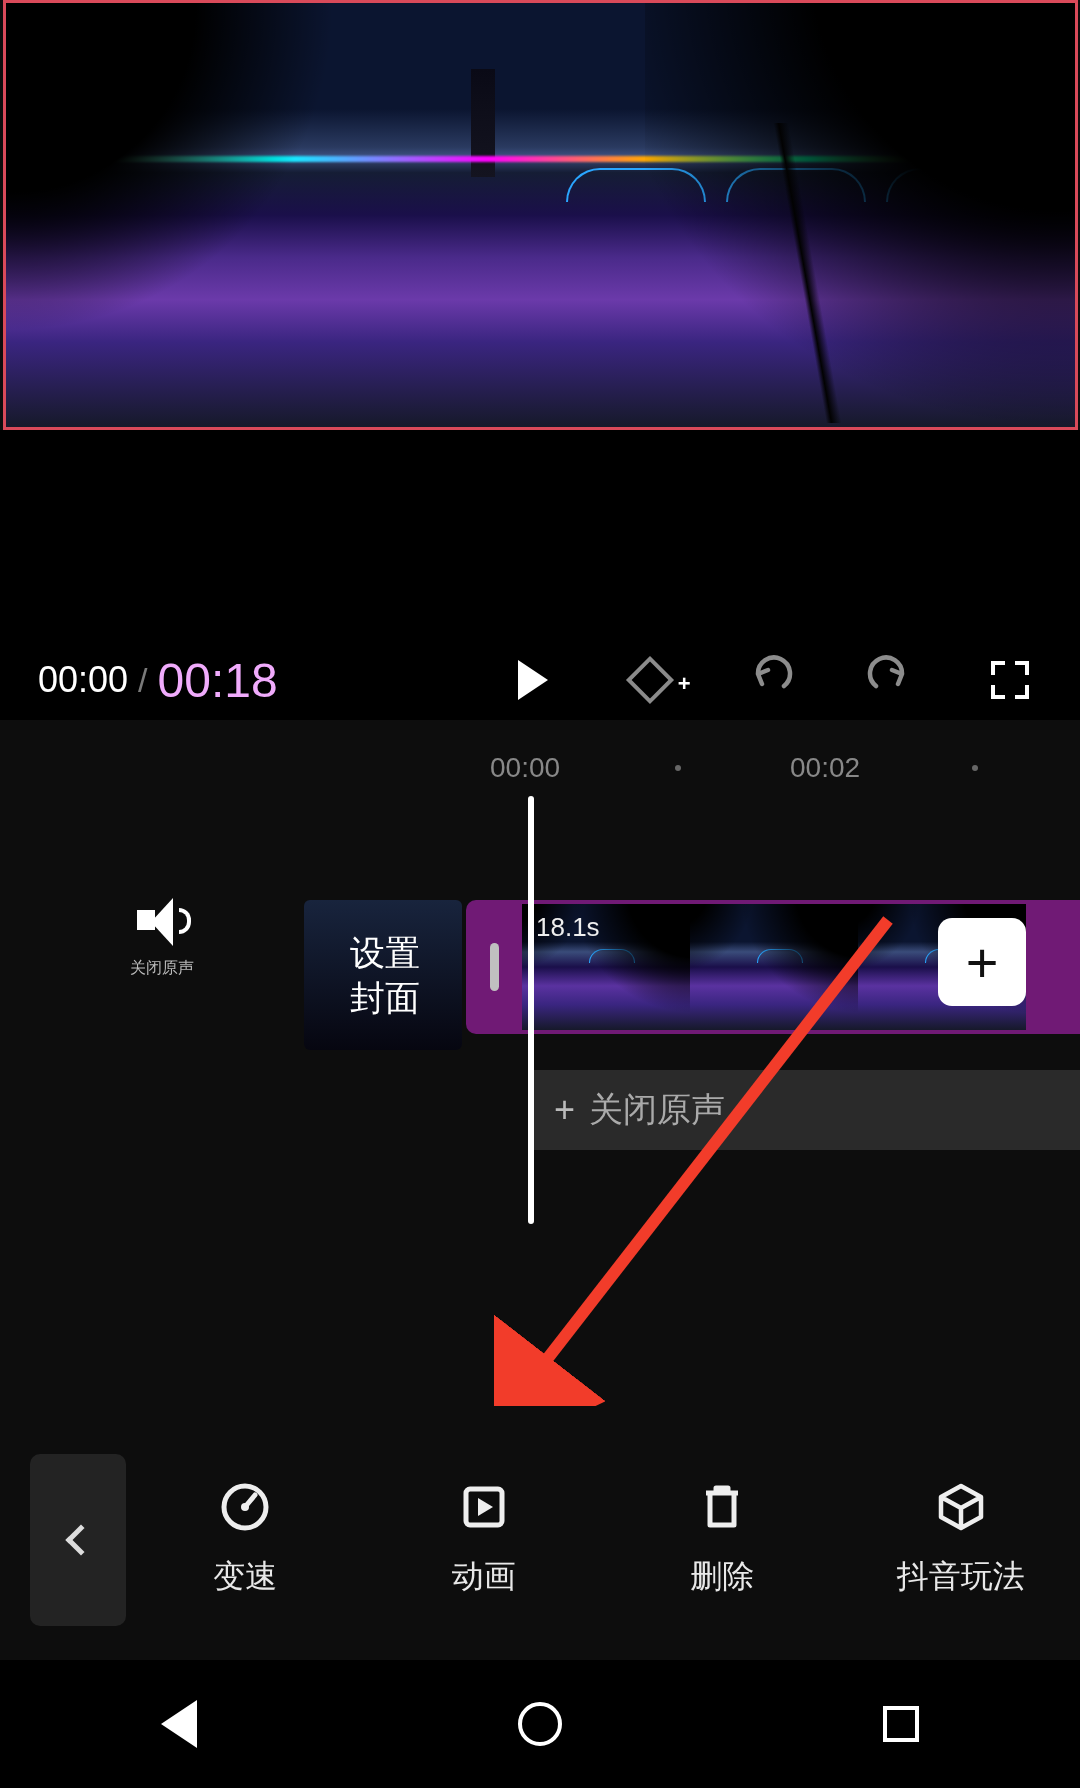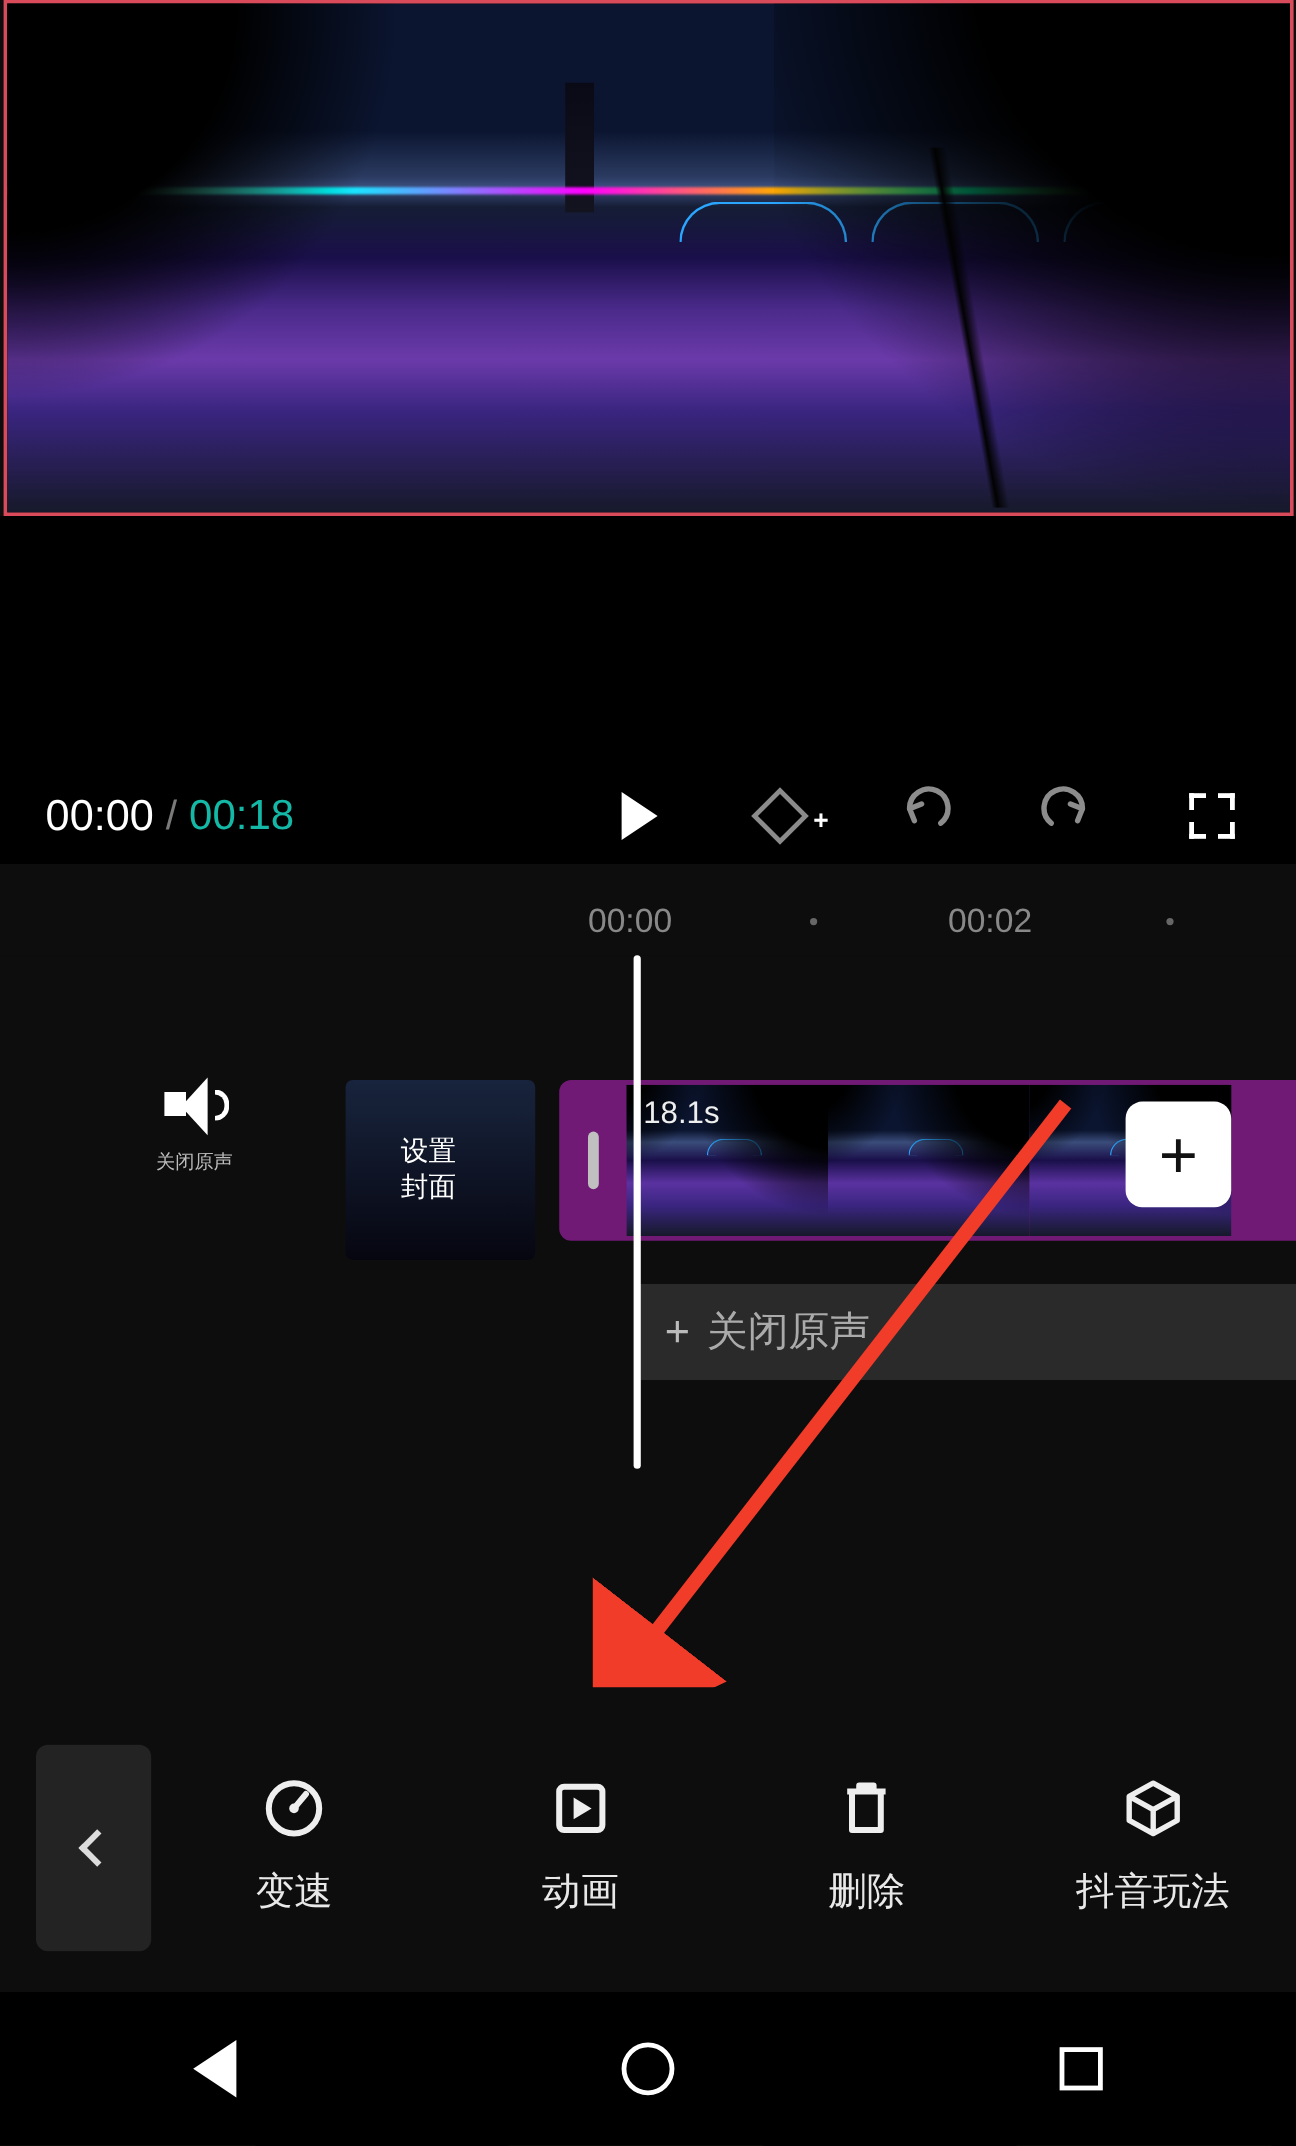--- a/index.html
+++ b/index.html
@@ -17,21 +17,21 @@
 .lvR{right:-30px;top:-40px;width:460px;height:460px;background:radial-gradient(circle at 90% 0%,#000 0,#000 40%,transparent 75%)}
 .branchR{position:absolute;right:170px;top:120px;width:200px;height:300px;background:linear-gradient(80deg,transparent 48%,#020202 50%,transparent 54%)}
 .tower{position:absolute;left:465px;top:66px;width:24px;height:108px;background:linear-gradient(#0a0a16,#141420)}
 
 .black-area{position:absolute;top:430px;left:0;right:0;height:290px;background:#000}
 
 
 .playbar{position:absolute;top:640px;left:0;right:0;height:80px;display:flex;align-items:center;padding:0 38px}
 .time-cur{font-size:36px;color:#fff}
 .time-sep{font-size:34px;color:#7a7a7a;margin:0 10px}
-.time-tot{font-size:35px;color:#14b8a6}
+.time-tot{font-size:48px;color:#f0abfc}
 .pb-spacer{flex:1}
 .pb-btn{width:64px;height:64px;margin-left:56px;display:flex;align-items:center;justify-content:center}
 .play-tri{width:0;height:0;border-left:30px solid #fff;border-top:20px solid transparent;border-bottom:20px solid transparent;margin-left:6px}
 .diamond{width:34px;height:34px;transform:rotate(45deg);border:4px solid #8b8b8b;position:relative}
 .diamond-plus{position:absolute;top:-22px;right:-22px;width:18px;height:18px;transform:rotate(-45deg);color:#fff;font-size:22px;font-weight:bold}
 .undo-svg path, .redo-svg path{opacity:.55}
 .fs-box{width:38px;height:38px;position:relative}
 .fs-c{position:absolute;width:14px;height:14px;border:4px solid #fff}
 .fs1{top:0;left:0;border-right:none;border-bottom:none}
 .fs2{top:0;right:0;border-left:none;border-bottom:none}
@@ -44,21 +44,21 @@
 .rdot{position:absolute;width:6px;height:6px;background:#666;border-radius:50%;top:25px}
 .playhead{position:absolute;left:528px;top:796px;width:6px;height:428px;background:#fff;border-radius:3px;z-index:10}
 
 .tl{position:absolute;top:820px;left:0;right:0;height:590px;overflow:hidden}
 .mute-ctrl{position:absolute;left:130px;top:80px;text-align:center;color:#bbb}
 .spk{width:58px;height:42px;margin:0 auto 16px;position:relative}
 .spk-box{position:absolute;left:4px;top:10px;width:18px;height:20px;background:#fff}
 .spk-tri{position:absolute;left:18px;top:-2px;width:0;height:0;border-right:22px solid #fff;border-top:24px solid transparent;border-bottom:24px solid transparent}
 .spk-wave{position:absolute;left:46px;top:8px;width:12px;height:26px;border:4px solid #fff;border-left:none;border-radius:0 20px 20px 0}
 
-.cover-btn{position:absolute;left:288px;top:80px;width:158px;height:150px;border-radius:6px;background:linear-gradient(#18243d,#060610);color:#fff;font-size:23px;display:flex;flex-direction:column;justify-content:center;padding-left:46px;line-height:1.3}
+.cover-btn{position:absolute;left:304px;top:80px;width:158px;height:150px;border-radius:6px;background:linear-gradient(#18243d,#060610);color:#fff;font-size:35px;display:flex;flex-direction:column;justify-content:center;padding-left:46px;line-height:1.3}
 .clip-strip{position:absolute;left:466px;top:80px;right:0;height:134px;background:#701a75;border-radius:10px 0 0 10px;display:flex}
 .handle{width:56px;display:flex;align-items:center;justify-content:center}
 .handle-bar{width:9px;height:48px;background:#c0c0c0;border-radius:5px}
 .clip-inner{flex:1;position:relative;overflow:hidden;margin:4px 0}
 .thumb{position:absolute;top:0;height:100%;width:168px;background:linear-gradient(to bottom,#0b1530 0,#0b1530 30%,#3a4c7a 38%,#1a0f4a 50%,#5a32a0 65%,#3a2580 80%,#16192a 100%)}
 .t1{left:0}.t2{left:168px}.t3{left:336px}
 .thumb .mini-arch{position:absolute;top:36%;left:40%;width:46px;height:14px;border:1px solid #2aa6ff;border-bottom:none;border-radius:22px 22px 0 0}
 .thumb .mini-leaves{position:absolute;inset:0;background:radial-gradient(circle at 102% -10%,#000 0,#000 30%,transparent 55%),radial-gradient(circle at -10% -10%,#000 0,#000 15%,transparent 35%)}
 .clip-dur{position:absolute;top:8px;left:14px;font-size:26px;color:#eee}
 .add-btn{position:absolute;left:938px;top:98px;width:88px;height:88px;background:#fff;border-radius:14px;display:flex;align-items:center;justify-content:center;font-size:56px;color:#111;font-weight:500;z-index:15}

